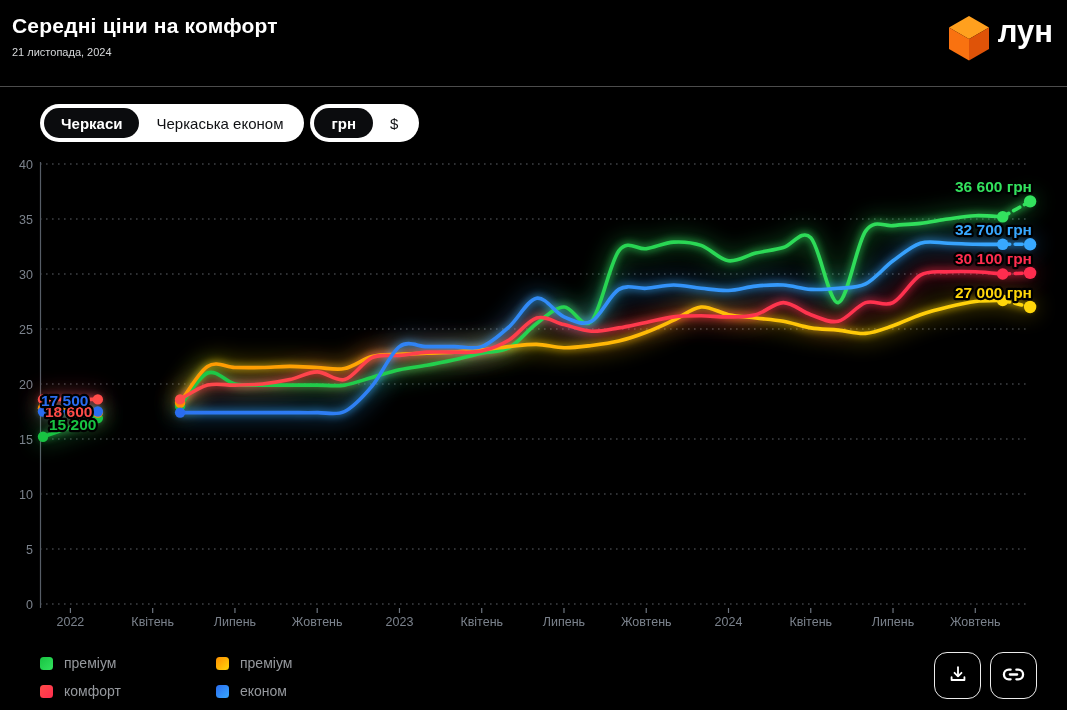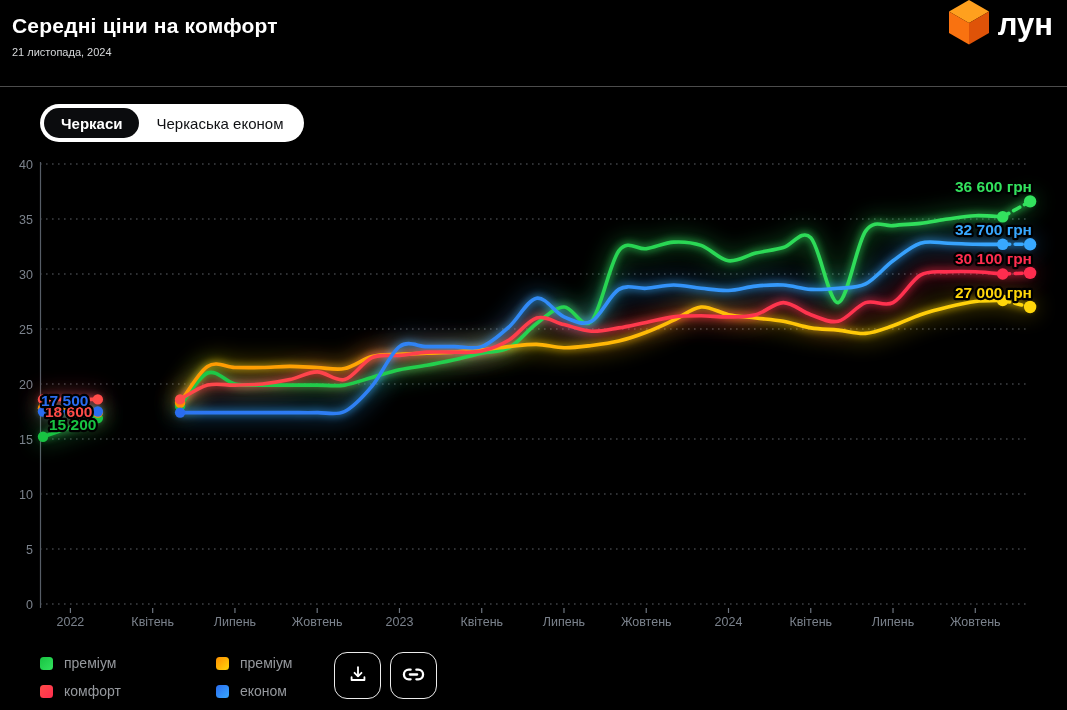--- a/index.html
+++ b/index.html
@@ -2,37 +2,37 @@
 <html><head>
 <meta charset="utf-8">
 <style>
   html,body{margin:0;padding:0;background:#000;}
   body{width:1067px;height:710px;overflow:hidden;font-family:"Liberation Sans",sans-serif;-webkit-font-smoothing:antialiased;}
   .page{position:relative;width:1067px;height:710px;background:#000;color:#fff;}
 
   header{position:relative;height:87px;box-sizing:border-box;padding:14px 12px 0;border-bottom:1px solid #4c4c4c;background:#000;}
   h1{margin:0;font-size:21px;font-weight:700;letter-spacing:.2px;color:#fff;}
   .date{margin-top:8px;font-size:11px;color:#d6d8da;}
-  .logo{position:absolute;top:0;right:14px;display:flex;align-items:center;gap:9px;cursor:pointer;}
+  .logo{position:absolute;top:16px;right:14px;display:flex;gap:9px;cursor:pointer;}
   .logo-text{font-size:31px;font-weight:700;line-height:1;color:#fff;}
 
   .toggles{display:flex;gap:6px;margin:17px 0 0 40px;}
   .toggle{display:inline-flex;background:#fff;border-radius:21px;padding:4px;align-items:center;}
   .opt{border:0;background:transparent;color:#101114;font-size:15px;font-weight:500;padding:0 17px;height:30px;border-radius:16px;font-family:inherit;cursor:pointer;white-space:nowrap;}
   .opt.sel{background:#0b0c0e;color:#fff;font-weight:700;}
 
   .chart{position:relative;height:498px;margin-top:4px;}
   .chart svg{position:absolute;left:0;top:0;display:block;}
   .gl{stroke:#9aa1ab;stroke-opacity:.4;stroke-dasharray:1.6 4.4;stroke-width:1.4;}
   .ax{stroke:#565d66;}
   .tick{stroke:#6d747e;stroke-width:1.2;}
   .ylab,.xlab{fill:#7b828c;font-size:12.5px;font-family:"Liberation Sans",sans-serif;}
   .slbl,.elbl{font-weight:700;font-size:15.5px;paint-order:stroke;stroke:#000;stroke-width:4.5px;stroke-linejoin:round;font-family:"Liberation Sans",sans-serif;}
 
-  .footer{display:flex;justify-content:flex-start;align-items:flex-start;padding:8px 30px 0 40px;}
+  .footer{display:flex;justify-content:space-between;align-items:flex-start;padding:8px 30px 0 40px;}
   .legend{display:grid;grid-template-rows:repeat(2,auto);grid-auto-flow:column;row-gap:12px;column-gap:58px;margin-top:3px;}
   .litem{display:flex;align-items:center;gap:11px;min-width:118px;}
   .sw{width:13px;height:13px;border-radius:3.5px;flex:0 0 auto;}
   .llab{font-size:14px;color:#95989d;}
   .actions{display:flex;gap:9px;}
   .abtn{width:47px;height:47px;border-radius:13px;border:1.5px solid #ececec;background:#000;color:#fff;display:flex;align-items:center;justify-content:center;cursor:pointer;padding:0;}
 </style>
 </head>
 <body>
 
@@ -50,20 +50,24 @@
         </svg>
       </span>
       <span class="logo-text">лун</span>
     </div>
   </header>
 
   <div class="toggles">
     <div class="toggle">
       <button class="opt sel">Черкаси</button>
       <button class="opt">Черкаська економ</button>
+    </div>
+    <div class="toggle">
+      <button class="opt sel">грн</button>
+      <button class="opt">$</button>
     </div>
   </div>
 
   <div class="chart">
     <svg id="chart-svg" width="1067" height="498" viewBox="0 150 1067 498">
       <defs id="chart-defs">
           <filter id="b1" x="-60%" y="-60%" width="220%" height="220%">
             <feGaussianBlur stdDeviation="3.5"></feGaussianBlur>
           </filter>
           <filter id="b2" x="-80%" y="-80%" width="260%" height="260%">

